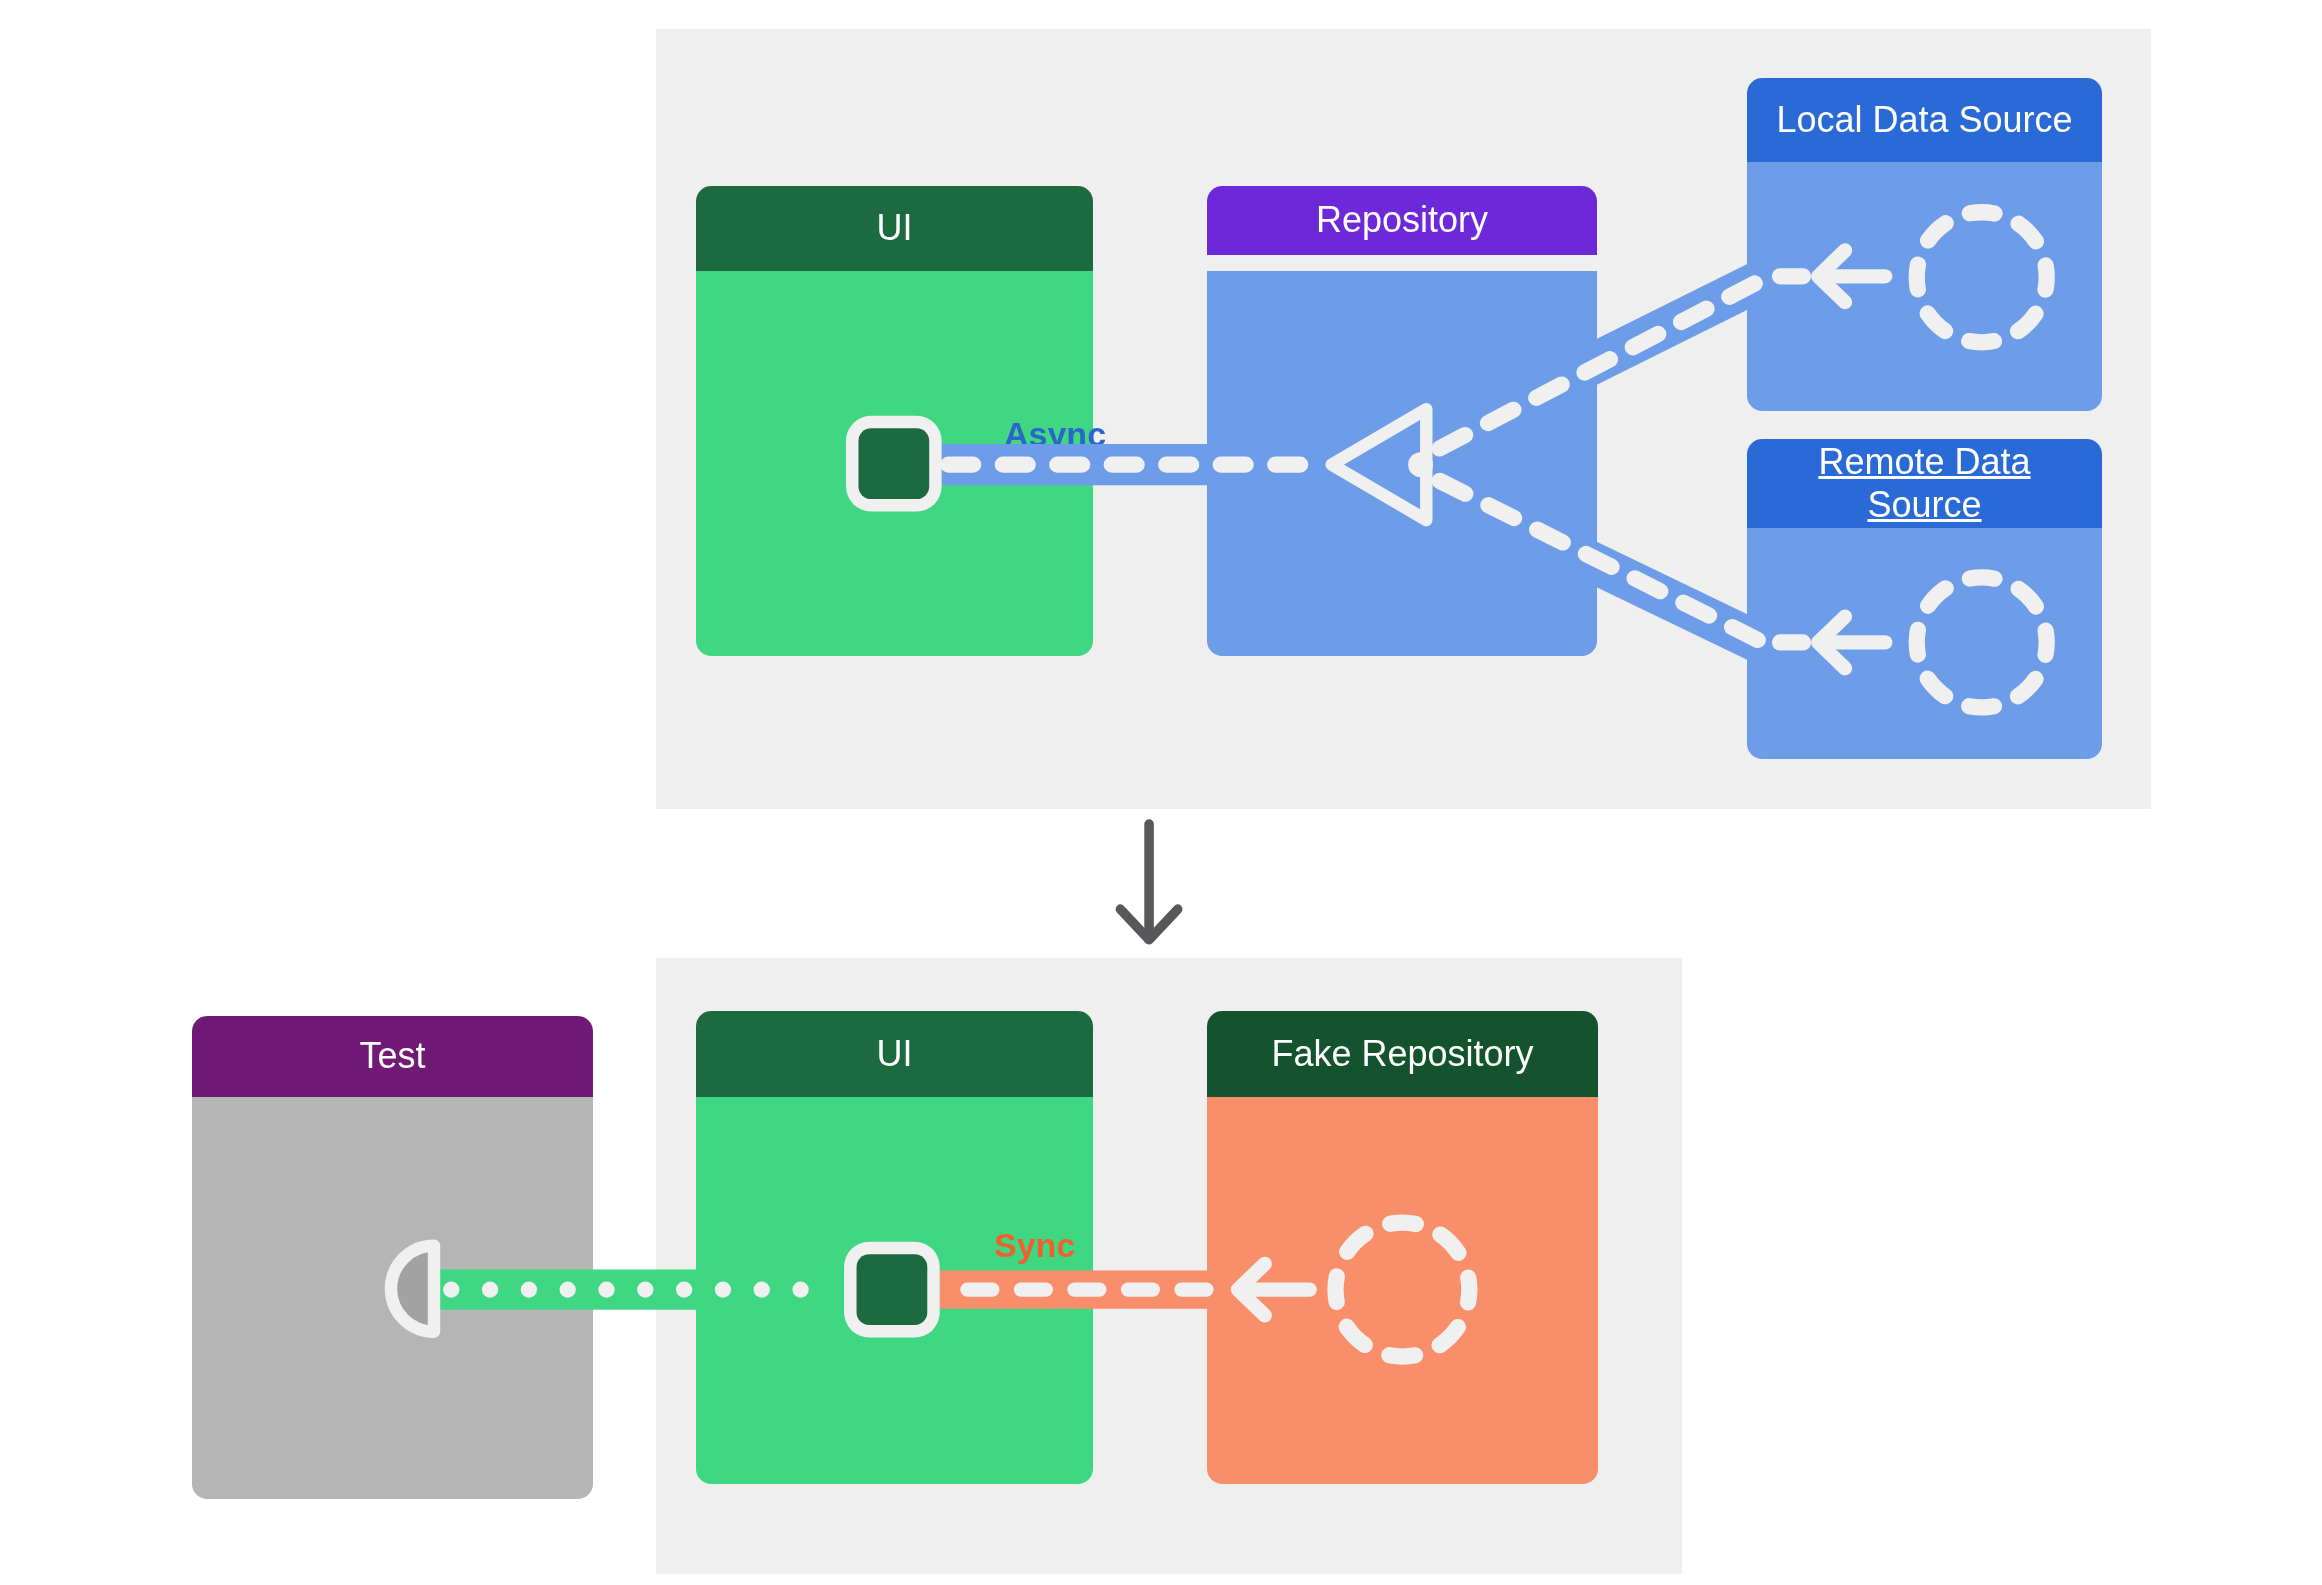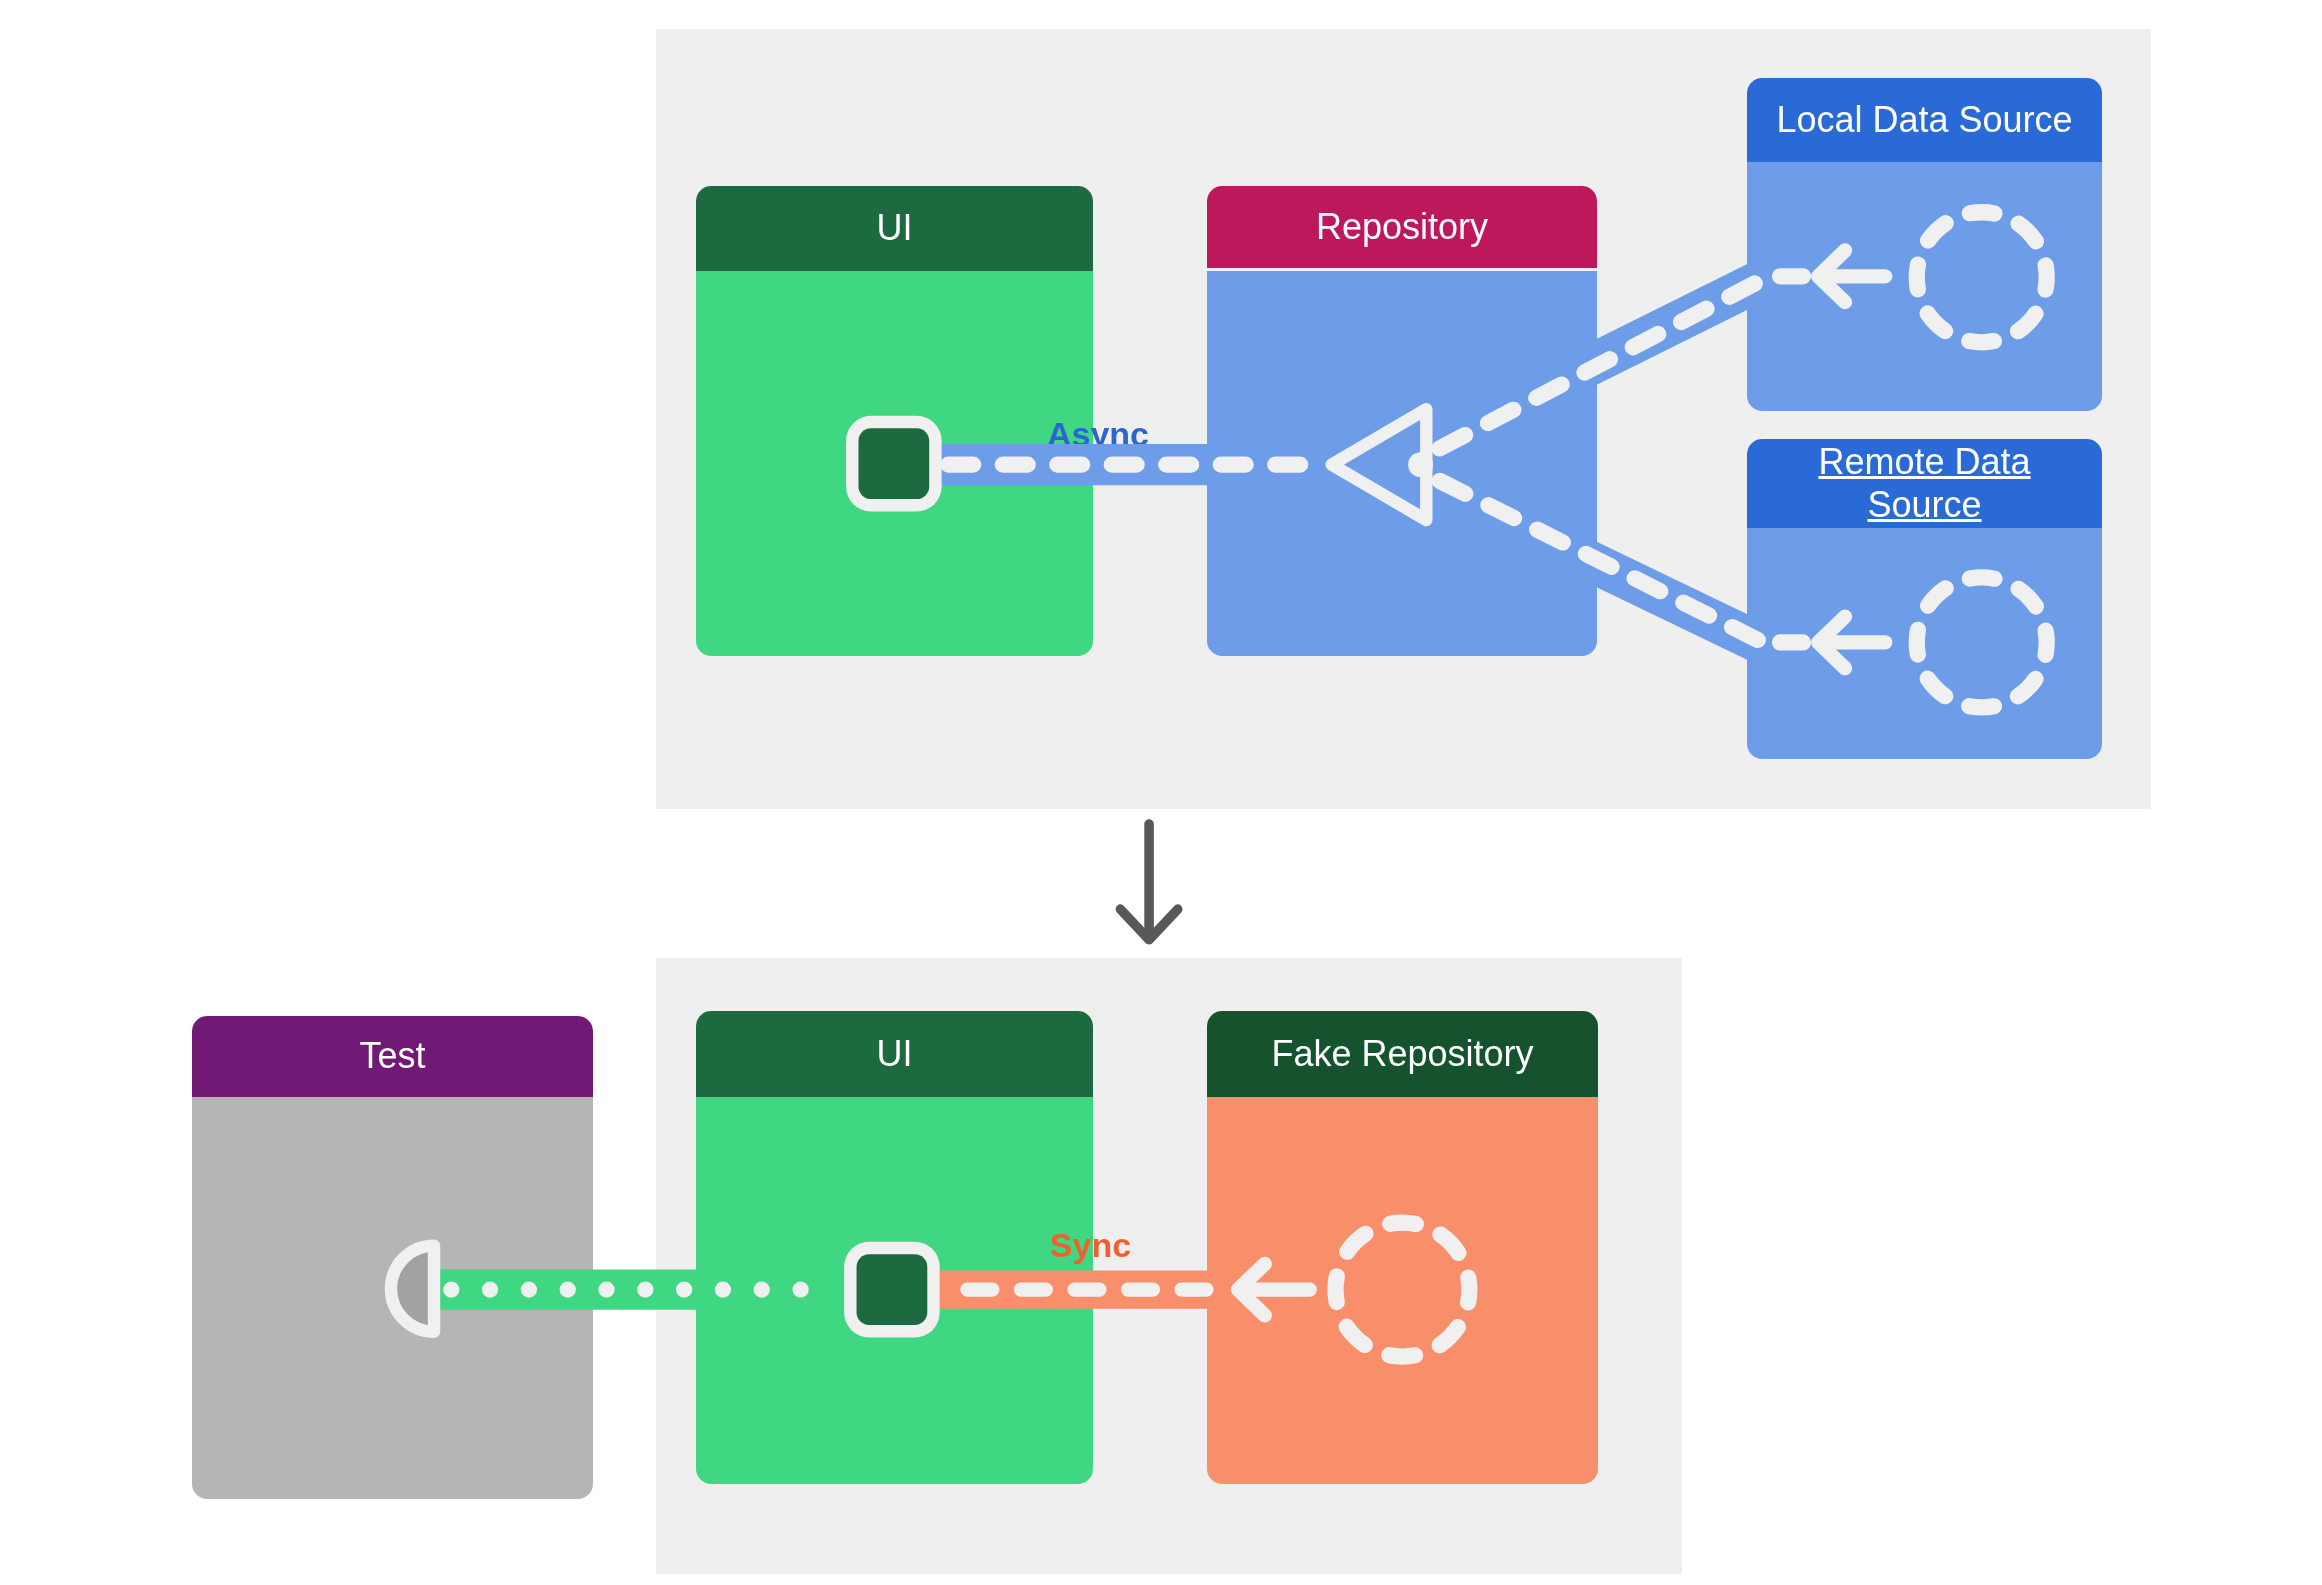--- a/index.html
+++ b/index.html
@@ -32,21 +32,21 @@
     position: absolute;
     left: 0; right: 0; bottom: 0;
     border-radius: 0 0 15.3px 15.3px;
   }
   
   .ui-top        { left: 696px;  top: 186px;  width: 397px; height: 470px; }
   .ui-top .box-header { height: 85px; background: #1d6a41; }
   .ui-top .box-body   { top: 85px;  background: #40d783; }
 
   .repo-top      { left: 1207px; top: 186px;  width: 390px; height: 470px; }
-  .repo-top .box-header { height: 82px; background: #be185d; }
+  .repo-top .box-header { height: 69px; background: #6d28d9; }
   .repo-top .box-body   { top: 85px;  background: #6d9ce8; }
 
   .local-ds      { left: 1747px; top: 78px;   width: 355px; height: 333px; }
   .local-ds .box-header { height: 84px; background: #2a6ad6; }
   .local-ds .box-body   { top: 84px;  background: #6d9ce8; }
 
   .remote-ds     { left: 1747px; top: 439px;  width: 355px; height: 320px; }
   .remote-ds .box-header { height: 89px; background: #2a6ad6; text-decoration: underline; }
   .remote-ds .box-header span { display: inline-block; max-width: 287px; }
   .remote-ds .box-body  { top: 89px;  background: #6d9ce8; }
@@ -61,21 +61,21 @@
 
   .fake-repo     { left: 1207px; top: 1011px; width: 391px; height: 473px; }
   .fake-repo .box-header { height: 86px; background: #14532d; }
   .fake-repo .box-body   { top: 86px;  background: #f88f6a; }
 
   .conn-label {
     position: absolute;
     font-weight: bold;
     font-size: 34px;
     line-height: 38px;
-    text-align: center;
+    text-align: left;
   }
   .async-label { left: 1004px; width: 188px; top: 415px;  color: #2c66cc; }
   .sync-label  { left: 994px; width: 193px; top: 1226px; color: #f0602f; }
 
   .overlay {
     position: absolute;
     left: 0; top: 0;
     width: 2323px;
     height: 1586px;
     pointer-events: none;

